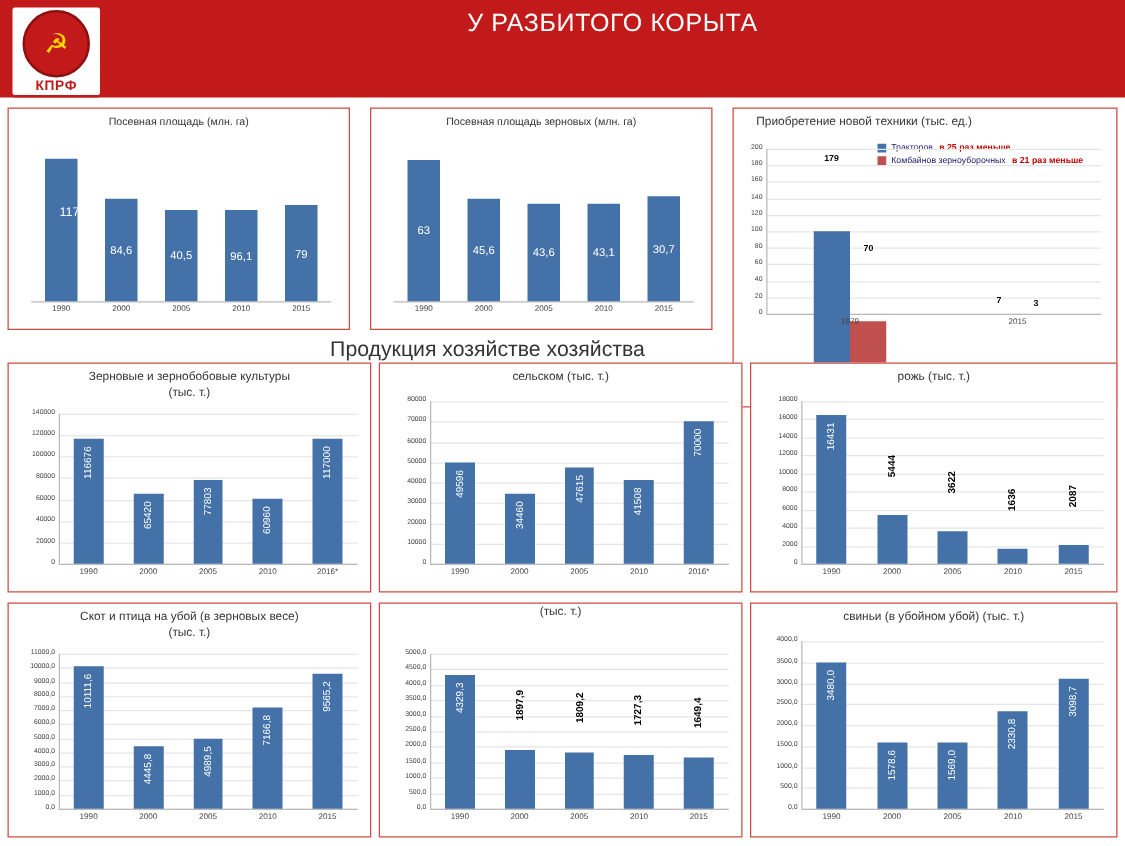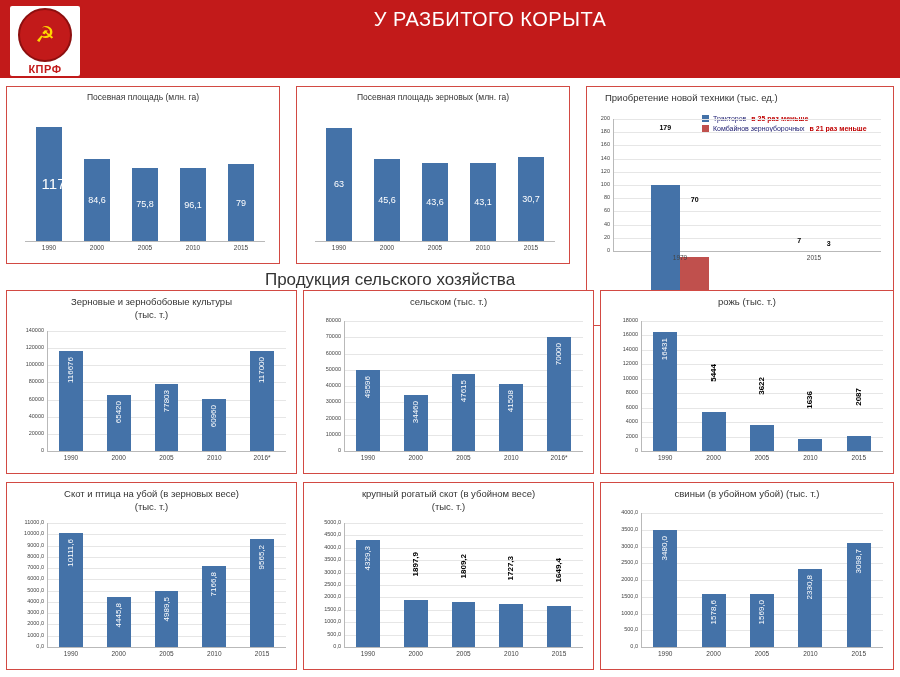--- a/index.html
+++ b/index.html
@@ -97,27 +97,27 @@
   <div class="header-titles">
     <div class="header-title1">У РАЗБИТОГО КОРЫТА</div>
   </div>
 </div>
 
 <div class="panel" id="p0" style="left:6px;top:86px;width:274px;height:178px;">
   <div class="panel-title">Посевная площадь (млн. га)</div>
   <div class="chart" id="c0">
       <div class="axis-x" style="left: 18px; width: 240px; top: 154px;"></div>
       <div class="bar" style="left: 28.8px; width: 26.4px; height: 114.078px; bottom: 22px;"></div>
-      <div class="bar-label-in" style="left: 28.8px; width: 48px; top: 88px; font-size: 15px;">117,7</div>
+      <div class="bar-label-in" style="left: 28.8px; width: 48px; top: 78px; font-size: 10px;">117,7</div>
       <div class="xlab" style="left: 18px; width: 48px; top: 157px;">1990</div>
       <div class="bar" style="left: 76.8px; width: 26.4px; height: 81.9969px; bottom: 22px;"></div>
       <div class="bar-label-in" style="left: 76.8px; width: 26.4px; top: 108.002px; font-size: 9px;">84,6</div>
       <div class="xlab" style="left: 66px; width: 48px; top: 157px;">2000</div>
       <div class="bar" style="left: 124.8px; width: 26.4px; height: 73.4677px; bottom: 22px;"></div>
-      <div class="bar-label-in" style="left: 124.8px; width: 26.4px; top: 112.266px; font-size: 9px;">75,8</div>
+      <div class="bar-label-in" style="left: 124.8px; width: 26.4px; top: 112.266px; font-size: 9px;">40,5</div>
       <div class="xlab" style="left: 114px; width: 48px; top: 157px;">2005</div>
       <div class="bar" style="left: 172.8px; width: 26.4px; height: 72.8862px; bottom: 22px;"></div>
       <div class="bar-label-in" style="left: 172.8px; width: 26.4px; top: 112.557px; font-size: 9px;">96,1</div>
       <div class="xlab" style="left: 162px; width: 48px; top: 157px;">2010</div>
       <div class="bar" style="left: 220.8px; width: 26.4px; height: 76.5692px; bottom: 22px;"></div>
       <div class="bar-label-in" style="left: 220.8px; width: 26.4px; top: 110.715px; font-size: 9px;">79</div>
       <div class="xlab" style="left: 210px; width: 48px; top: 157px;">2015</div>
     </div>
 </div>
 
@@ -188,21 +188,21 @@
       <div class="bar-label-top" style="left: 93px; width: 29.48px; top: 108.8px;">70</div>
       <div class="xlab" style="left: 26px; width: 134px; top: 167px;">1979</div>
       <div class="bar" style="left: 197.52px; width: 29.48px; height: 4.62px; bottom: 22px;"></div>
       <div class="bar-label-top" style="left: 197.52px; width: 29.48px; top: 150.38px;">7</div>
       <div class="bar red" style="left: 227px; width: 29.48px; height: 1.98px; bottom: 22px;"></div>
       <div class="bar-label-top" style="left: 227px; width: 29.48px; top: 153.02px;">3</div>
       <div class="xlab" style="left: 160px; width: 134px; top: 167px;">2015</div>
     </div>
 </div>
 
-<div class="section-title" style="left:180px;top:270px;width:420px;">Продукция сельского хозяйства</div>
+<div class="section-title" style="left:180px;top:270px;width:420px;">Продукция хозяйстве хозяйства</div>
 
 <div class="panel" id="p3" style="left:6px;top:290px;width:291px;height:184px;">
   <div class="panel-title mid">Зерновые и зернобобовые культуры</div>
   <div class="panel-title mid" style="padding-top:1px;">(тыс. т.)</div>
   <div class="chart" id="c3">
       <div class="gridline" style="left: 40px; width: 239px; top: 160px;"></div>
       <div class="ylab" style="top: 156px; right: 252px; width: 34px;">0</div>
       <div class="gridline" style="left: 40px; width: 239px; top: 142.857px;"></div>
       <div class="ylab" style="top: 138.857px; right: 252px; width: 34px;">20000</div>
       <div class="gridline" style="left: 40px; width: 239px; top: 125.714px;"></div>
@@ -363,21 +363,20 @@
       <div class="bar" style="left: 195.35px; width: 23.9px; height: 80.7894px; bottom: 22px;"></div>
       <div class="bar-label-vert" style="left: 202.3px; margin-left: 0px; font-size: 8px; top: 89.2106px;">7166,8</div>
       <div class="xlab" style="left: 183.4px; width: 47.8px; top: 167px;">2010</div>
       <div class="bar" style="left: 243.15px; width: 23.9px; height: 107.826px; bottom: 22px;"></div>
       <div class="bar-label-vert" style="left: 250.1px; margin-left: 0px; font-size: 8px; top: 62.1741px;">9565,2</div>
       <div class="xlab" style="left: 231.2px; width: 47.8px; top: 167px;">2015</div>
     </div>
 </div>
 
 <div class="panel" id="p7" style="left:303px;top:482px;width:291px;height:188px;">
-  <div class="panel-title mid">крупный рогатый скот (в убойном весе)</div>
   <div class="panel-title mid" style="padding-top:1px;">(тыс. т.)</div>
   <div class="chart" id="c7">
       <div class="gridline" style="left: 40px; width: 239px; top: 164px;"></div>
       <div class="ylab" style="top: 160px; right: 252px; width: 34px;">0,0</div>
       <div class="gridline" style="left: 40px; width: 239px; top: 151.6px;"></div>
       <div class="ylab" style="top: 147.6px; right: 252px; width: 34px;">500,0</div>
       <div class="gridline" style="left: 40px; width: 239px; top: 139.2px;"></div>
       <div class="ylab" style="top: 135.2px; right: 252px; width: 34px;">1000,0</div>
       <div class="gridline" style="left: 40px; width: 239px; top: 126.8px;"></div>
       <div class="ylab" style="top: 122.8px; right: 252px; width: 34px;">1500,0</div>

